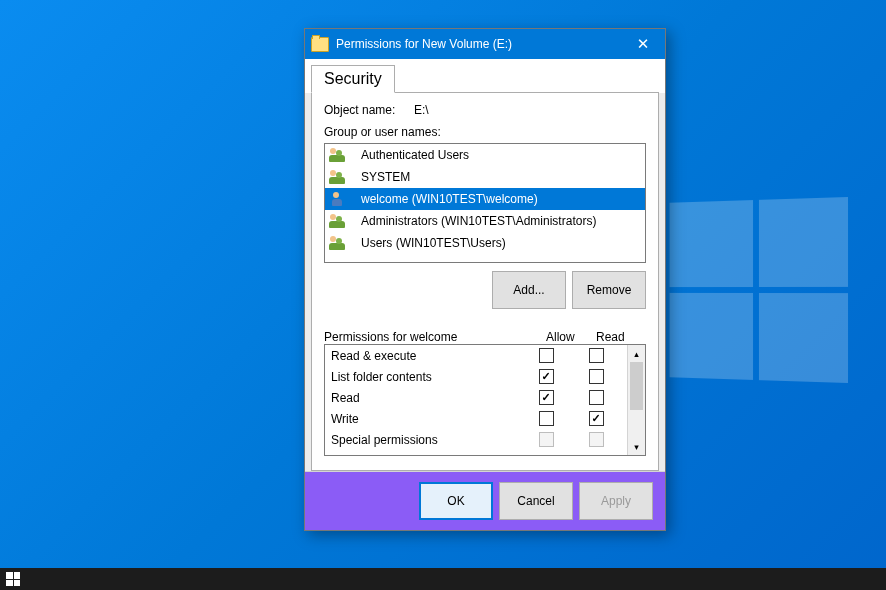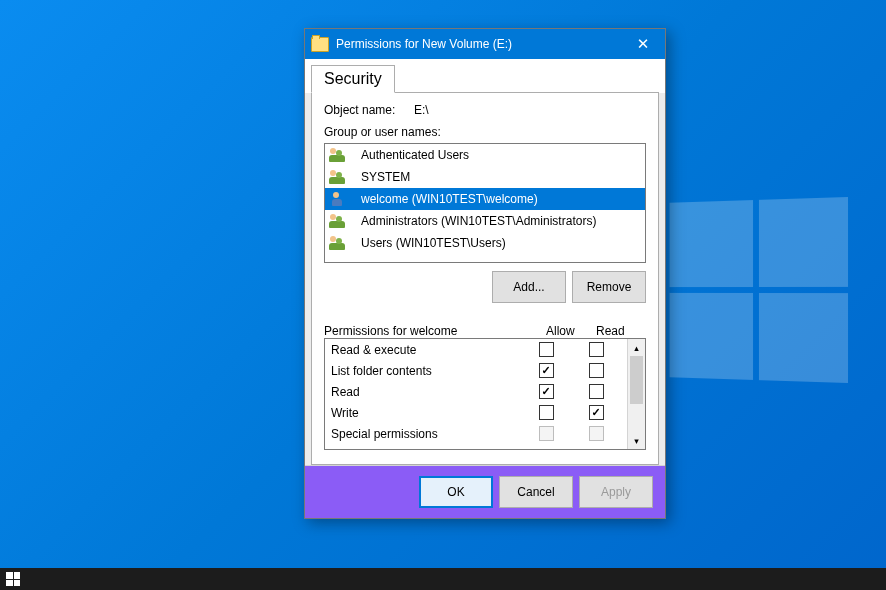--- a/index.html
+++ b/index.html
@@ -30,21 +30,21 @@
   .principal.sel{background:#0078d7;color:#fff}
   .picon{width:16px;height:14px;position:relative;flex:none}
   .picon:before,.picon:after{content:"";position:absolute;border-radius:50%}
   .picon:before{width:6px;height:6px;background:#f2c38a;left:1px;top:0}
   .picon:after{width:6px;height:6px;background:#7fb24a;left:7px;top:2px}
   .picon span{position:absolute;left:0;bottom:0;width:16px;height:7px;background:#6aa037;border-radius:3px 3px 1px 1px}
   .picon.single:before{left:4px}
   .picon.single:after{display:none}
   .picon.single span{width:10px;left:3px;background:#4a7bbf}
   .btnrow{display:flex;justify-content:flex-end;gap:6px;margin-top:8px}
-  button.win{min-width:74px;height:32px;background:#e1e1e1;border:1px solid #adadad;font-family:inherit;font-size:12px;padding:3px 10px;cursor:pointer}
+  button.win{min-width:74px;height:38px;background:#e1e1e1;border:1px solid #adadad;font-family:inherit;font-size:12px;padding:3px 10px;cursor:pointer}
   button.win:disabled{color:#9a9a9a;cursor:default}
   button.win.primary{border:2px solid #0078d7;background:#e5f1fb}
   .permhdr{display:flex;margin-top:21px;border-bottom:none}
   .permhdr .pht{flex:1}
   .permhdr .col{width:50px;text-align:left}
   .permbox{border:1px solid #7a7a7a;height:110px;display:flex}
   .permlist{flex:1;overflow:hidden}
   .permrow{display:flex;align-items:center;height:19px;padding:1px 6px}
   .permrow .pn{flex:1}
   .permrow .cb{width:50px;display:flex;justify-content:center}

